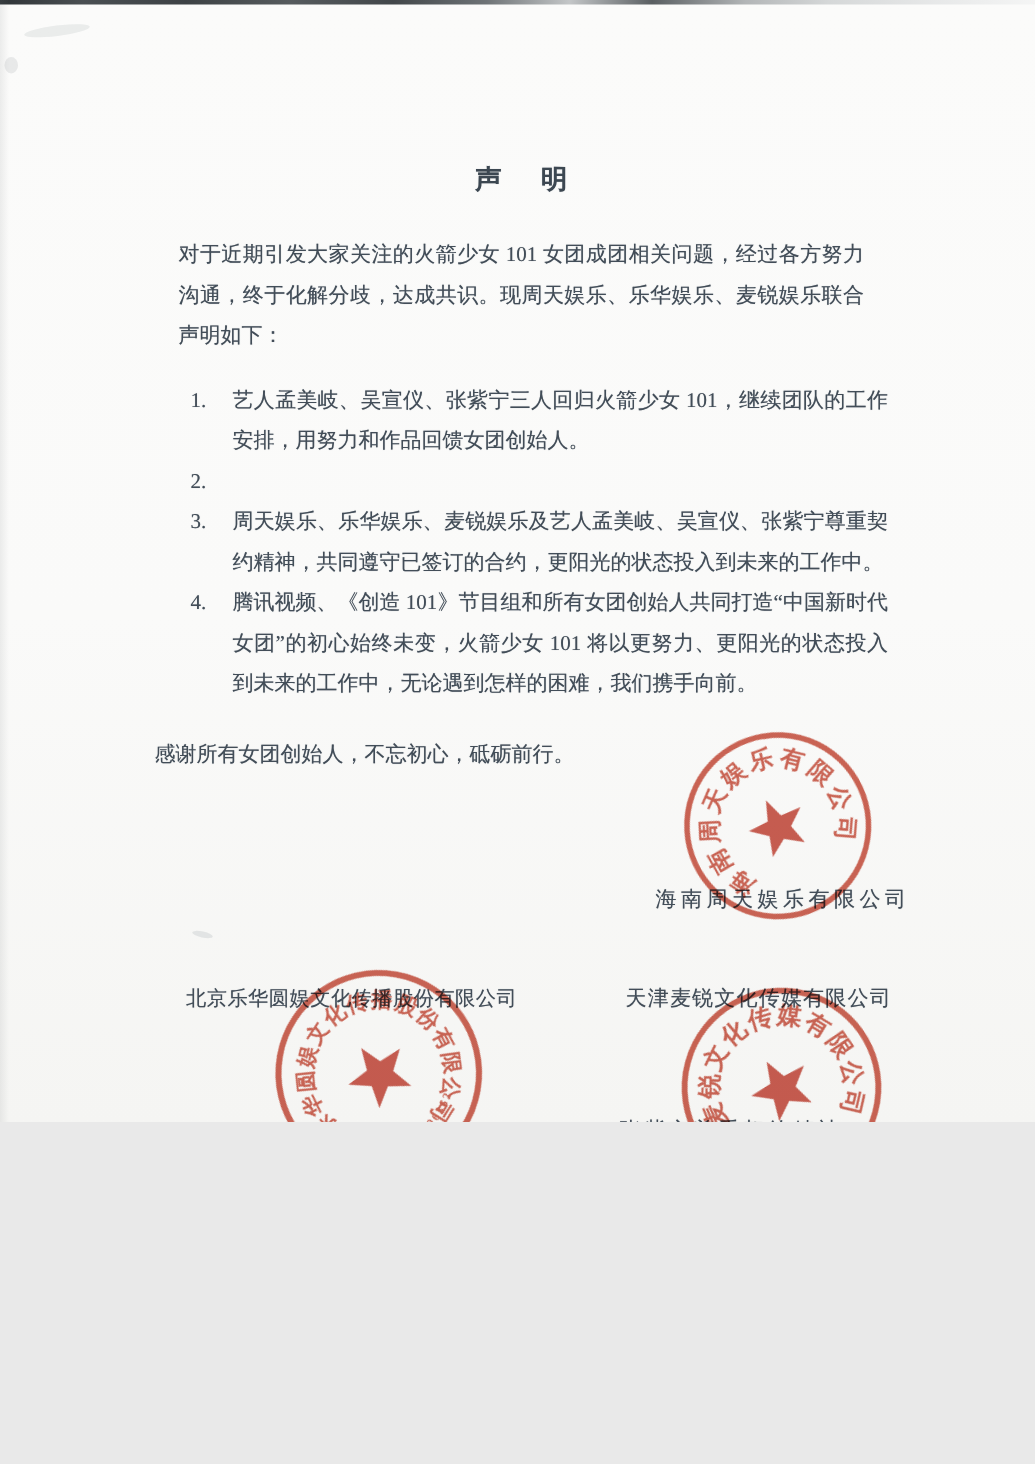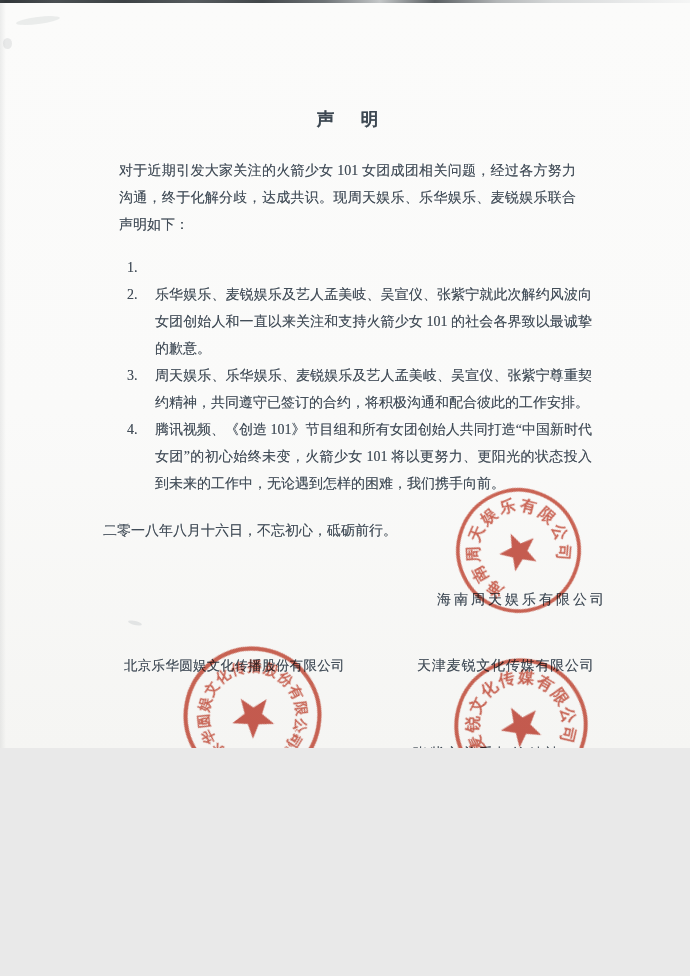--- a/index.html
+++ b/index.html
@@ -73,35 +73,35 @@
   <div class="smudge b"></div>
   <div class="smudge c"></div>
   <div class="edge-shade"></div>
 
   <div class="doc">
     <h1 class="title">声  明</h1>
     <p class="intro">对于近期引发大家关注的火箭少女 101 女团成团相关问题，经过各方努力沟通，终于化解分歧，达成共识。现周天娱乐、乐华娱乐、麦锐娱乐联合声明如下：</p>
     <ol class="items">
       <li>
         <span class="num">1.</span>
+        <span class="itext">艺人孟美岐、吴宣仪、张紫宁三人回归火箭少女 101，继续团队的工作安排，用努力和作品回馈女团创始人。</span>
       </li>
       <li>
         <span class="num">2.</span>
-        <span class="itext">乐华娱乐、麦锐娱乐及艺人孟美岐、吴宣仪、张紫宁就此次解约风波向女团创始人和一直以来关注和支持火箭少女 101 的社会各界致以最诚挚的歉意。</span>
       </li>
       <li>
         <span class="num">3.</span>
-        <span class="itext">周天娱乐、乐华娱乐、麦锐娱乐及艺人孟美岐、吴宣仪、张紫宁尊重契约精神，共同遵守已签订的合约，将积极沟通和配合彼此的工作安排。</span>
+        <span class="itext">周天娱乐、乐华娱乐、麦锐娱乐及艺人孟美岐、吴宣仪、张紫宁尊重契约精神，共同遵守已签订的合约，更阳光的状态投入到未来的工作中。</span>
       </li>
       <li>
         <span class="num">4.</span>
         <span class="itext">腾讯视频、《创造 101》节目组和所有女团创始人共同打造“中国新时代女团”的初心始终未变，火箭少女 101 将以更努力、更阳光的状态投入到未来的工作中，无论遇到怎样的困难，我们携手向前。</span>
       </li>
     </ol>
-    <p class="closing">二零一八年八月十六日，不忘初心，砥砺前行。</p>
+    <p class="closing">感谢所有女团创始人，不忘初心，砥砺前行。</p>
   </div>
 
   <div class="sig sig-hainan">海南周天娱乐有限公司</div>
   <div class="sig sig-beijing">北京乐华圆娱文化传播股份有限公司</div>
   <div class="sig sig-tianjin">天津麦锐文化传媒有限公司</div>
   <div class="sig doc-date">张紫宁尊重契约精神</div>
 
   <svg class="seal seal-hainan" viewBox="0 0 200 200">
     <defs>
         <path id="ringA" d="M 100,100 m -60,0 a 60,60 0 1,1 120,0 a 60,60 0 1,1 -120,0"></path>

